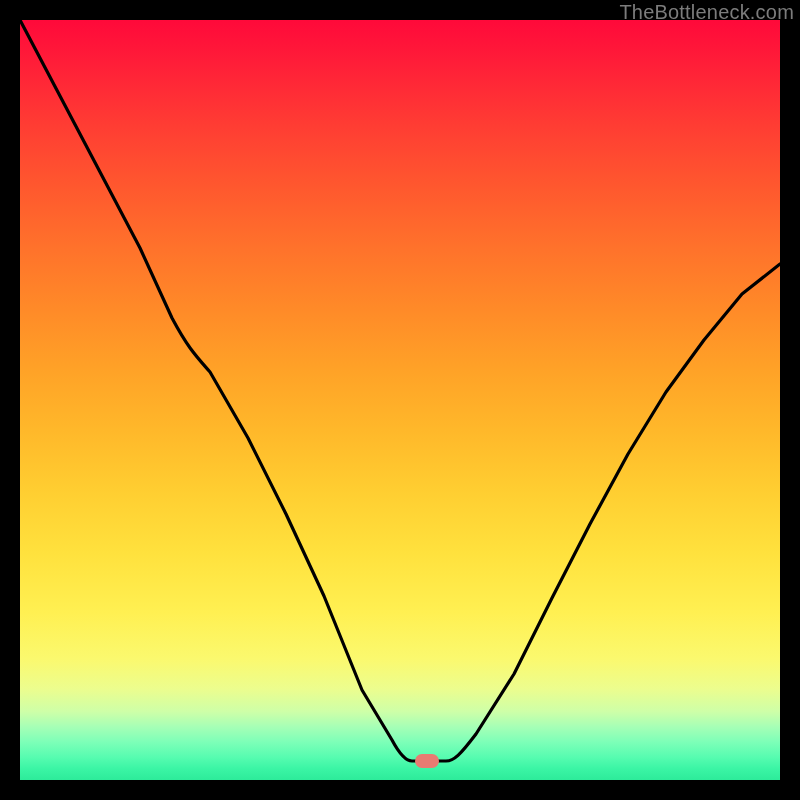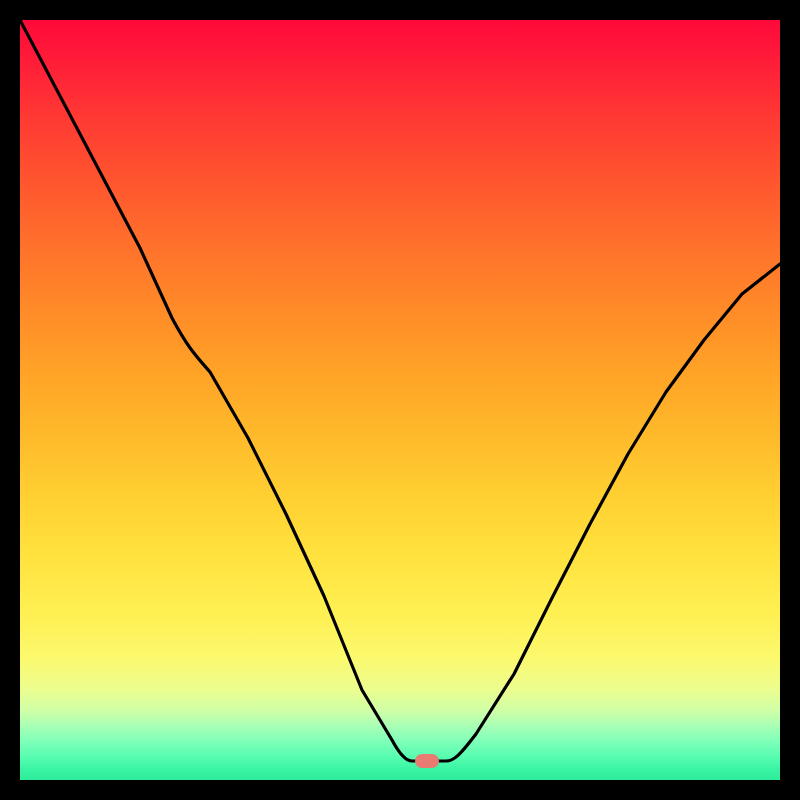--- a/index.html
+++ b/index.html
@@ -95,13 +95,14 @@
                L 532 578
                L 570 504
                L 608 434
                L 646 372
                L 684 320
                L 722 274
                L 760 244" fill="none" stroke="#000" stroke-width="3.2" stroke-linecap="round" stroke-linejoin="round"></path>
     </svg>
     <div class="marker" style="left: 406.6px; top: 741px; background: rgb(232, 123, 114);"></div>
   </div>
+  <div class="watermark">TheBottleneck.com</div>
 </div>
 
 </body></html>

